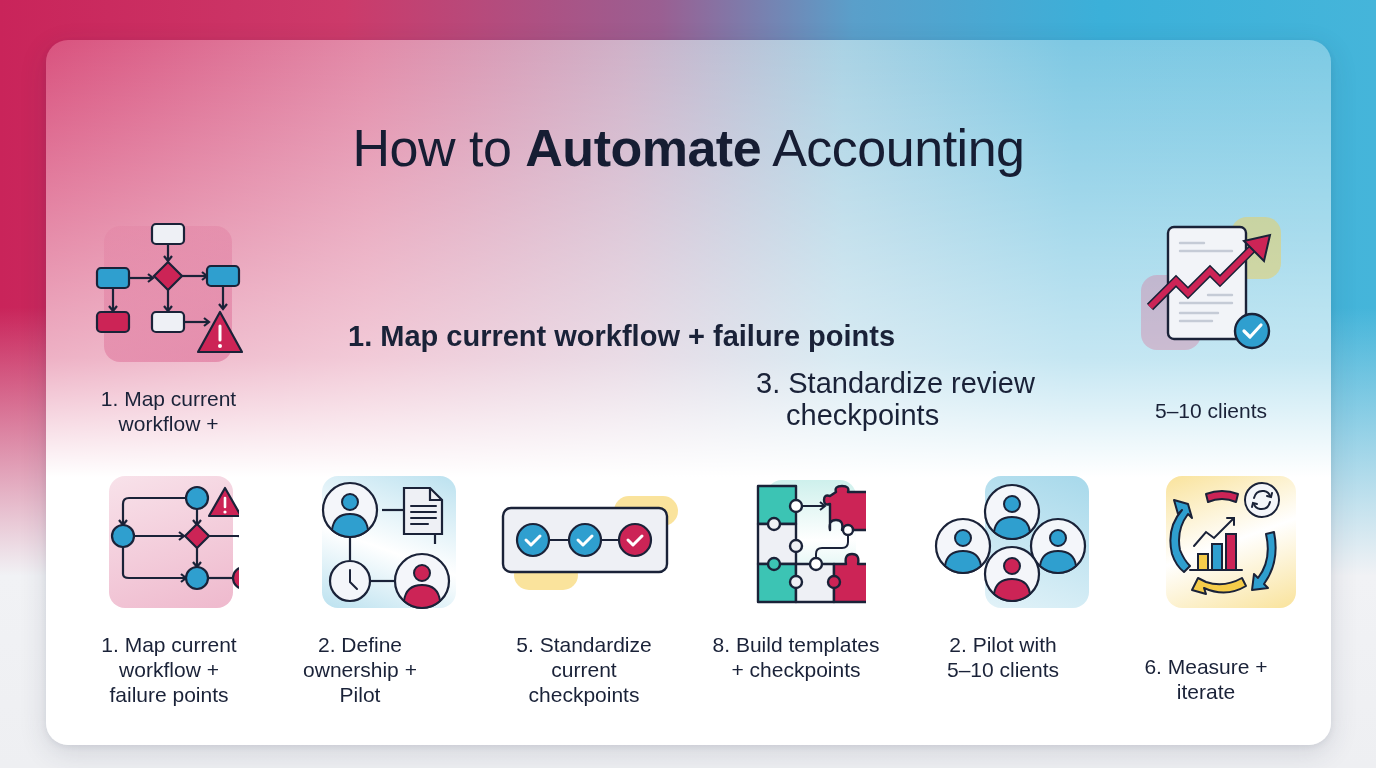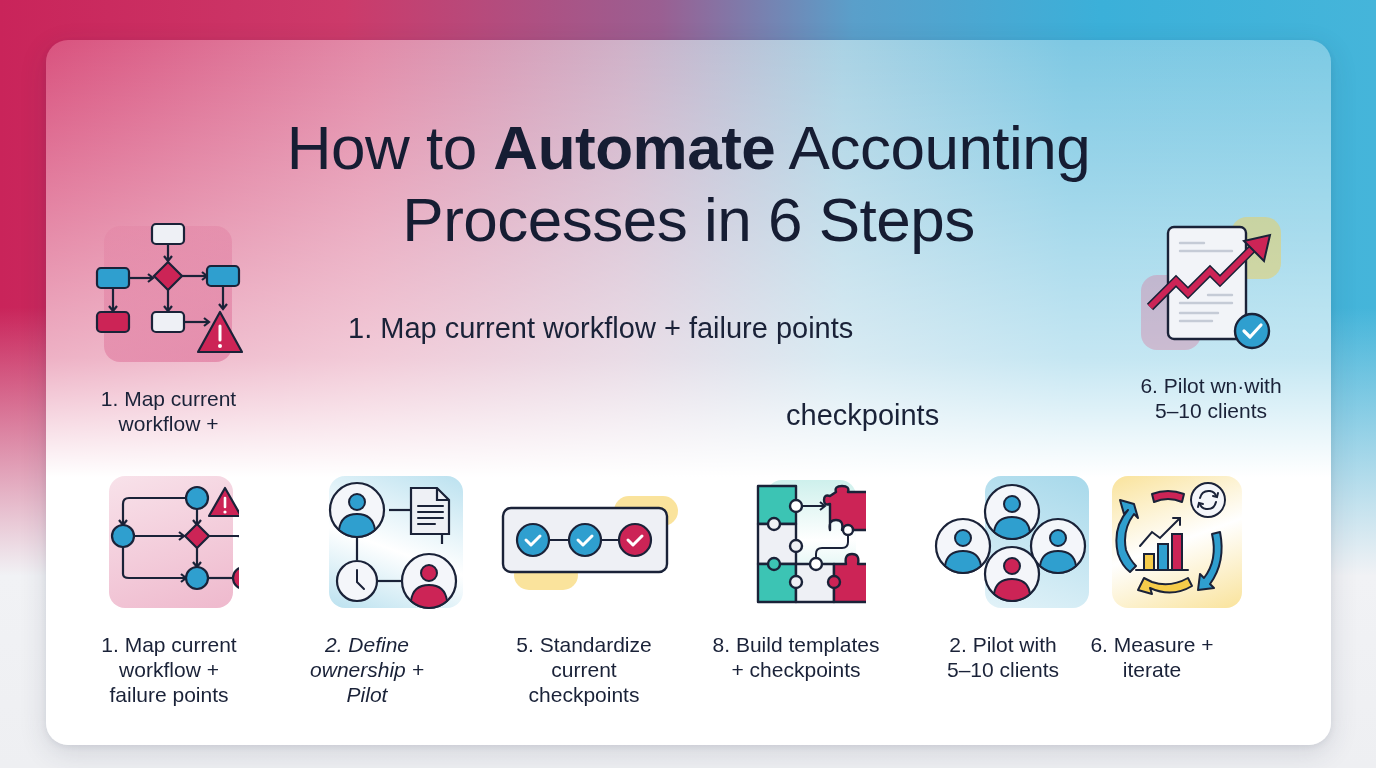--- a/index.html
+++ b/index.html
@@ -18,21 +18,21 @@
     border-radius: 22px;
     background:
       linear-gradient(180deg, rgba(255,255,255,0) 0%, rgba(255,255,255,0.55) 45%, #ffffff 62%, #ffffff 100%),
       linear-gradient(90deg, #d9527e 0%, #e28aa8 25%, #cfb1c8 45%, #a9d2e4 62%, #7dc8e3 80%, #7ccae4 100%);
     box-shadow: 0 8px 28px rgba(40,50,80,0.14), 0 2px 6px rgba(40,50,80,0.08);
     overflow: hidden;
   }
   .title {
     position: absolute; left: 0; right: 0; top: 72px;
     text-align: center;
-    font-size: 62px; line-height: 72px;
+    font-size: 52px; line-height: 72px;
     color: #161d33;
     letter-spacing: -0.5px;
   }
   .title b { font-weight: 700; }
   .title span { font-weight: 400; }
 
   .step-text {
     position: absolute;
     font-size: 29px; line-height: 32px; color: #1a2238;
   }
@@ -55,24 +55,24 @@
   }
   .glow { position: absolute; border-radius: 16px; }
 </style>
 </head>
 <body>
 
 <div class="card">
 
   <h1 class="title">
     <span>How to </span><b>Automate</b><span> Accounting</span><br>
-    <span>Processes in 6 Steps</span>
   </h1>
 
-  <div class="step-text" style="left:302px; top:272px;">1. Map current workflow + failure points</div>
+  <div class="step-text" style="left:302px; top:280px;font-weight:bold;">1. Map current workflow + failure points</div>
+  <div class="step-text" style="left:710px; top:327px;">3. Standardize review</div>
   <div class="step-text" style="left:740px; top:359px;">checkpoints</div>
 
   <div class="icon-wrap" style="left:48px; top:180px; width:150px; height:150px;">
     <div class="glow" style="left:10px; top:6px; width:128px; height:136px; background:linear-gradient(160deg, rgba(220,110,150,0.15), rgba(214,80,130,0.45));"></div>
     <svg width="150" height="150" viewBox="0 0 150 150" style="position:absolute;left:0;top:0;">
       <g stroke="#1a2238" stroke-width="2.2" fill="none">
         <rect x="58" y="4" width="32" height="20" rx="4" fill="#eef0f5"></rect>
         <line x1="74" y1="24" x2="74" y2="40"></line>
           <path d="M70 36 L74 41 L78 36"></path>
         <polygon points="74,42 88,56 74,70 60,56" fill="#cc2456"></polygon>
@@ -114,21 +114,20 @@
         <line x1="44" y1="98" x2="82" y2="98"></line>
         <line x1="44" y1="106" x2="76" y2="106"></line>
       </g>
       <polyline points="14,92 40,66 52,78 74,56 84,66 122,28" fill="none" stroke="#1a2238" stroke-width="9" stroke-linejoin="miter"></polyline>
       <polyline points="14,92 40,66 52,78 74,56 84,66 122,28" fill="none" stroke="#cc2456" stroke-width="6" stroke-linejoin="miter"></polyline>
       <polygon points="108,26 134,20 128,46" fill="#cc2456" stroke="#1a2238" stroke-width="2"></polygon>
       <circle cx="116" cy="116" r="17" fill="#2f9fcf" stroke="#1a2238" stroke-width="2.4"></circle>
       <path d="M108 116 L114 122 L125 110" fill="none" stroke="#fff" stroke-width="3.2" stroke-linecap="round" stroke-linejoin="round"></path>
     </svg>
   </div>
-  <div class="mini-label" style="left:1075px; top:333px; width:180px;">6. Pilot wn·with</div>
   <div class="mini-label" style="left:1075px; top:358px; width:180px;">5–10 clients</div>
 
   <div class="step" style="left:23px;">
     <div class="icon-box">
       <div class="glow" style="left:10px; top:2px; width:124px; height:132px; background:linear-gradient(160deg, rgba(220,110,150,0.2), rgba(214,80,130,0.4));"></div>
       <svg width="140" height="140" viewBox="0 0 140 140" style="position:absolute;left:0;top:0;">
         <g stroke="#1a2238" stroke-width="2.2" fill="none">
           <circle cx="98" cy="24" r="11" fill="#2f9fcf"></circle>
           <path d="M87 24 L30 24 Q24 24 24 30 L24 50"></path>
             <path d="M20 46 L24 51 L28 46"></path>
@@ -152,21 +151,21 @@
         <circle cx="126" cy="38" r="1.6" fill="#fff"></circle>
       </svg>
     </div>
     <div class="label">
       <div>1. Map current</div>
       <div>workflow +</div>
       <div>failure points</div>
     </div>
   </div>
 
-  <div class="step" style="left:221px;font-style:italic;">
+  <div class="step" style="left:214px;">
     <div class="icon-box">
       <div class="glow" style="left:32px; top:2px; width:134px; height:132px; background:linear-gradient(200deg, rgba(60,170,210,0.35), rgba(255,255,255,0) 55%, rgba(60,170,210,0.35));"></div>
       <svg width="170" height="140" viewBox="0 0 170 140" style="position:absolute;left:0;top:0;">
         <g stroke="#1a2238" stroke-width="2.2">
           <line x1="92" y1="36" x2="118" y2="36"></line>
           <line x1="60" y1="60" x2="60" y2="86"></line>
           <line x1="145" y1="60" x2="145" y2="70"></line>
           <line x1="80" y1="107" x2="106" y2="107"></line>
           <circle cx="60" cy="36" r="27" fill="#f4f6fa"></circle>
           <path d="M114 14 L140 14 L152 26 L152 60 L114 60 Z" fill="#eef0f5"></path>
@@ -273,21 +272,21 @@
           <path d="M76 120 Q78 105 94 105 Q110 105 112 120 Q104 127 94 127 Q84 127 76 120 Z" fill="#cc2456"></path>
         </g>
       </svg>
     </div>
     <div class="label">
       <div>2. Pilot with</div>
       <div>5–10 clients</div>
     </div>
   </div>
 
-  <div class="step" style="left:1006px;">
+  <div class="step" style="left:1060px;gap:22px;">
     <div class="icon-box">
       <div class="glow" style="left:30px; top:2px; width:130px; height:132px; background:linear-gradient(160deg, rgba(245,204,74,0.55), rgba(255,255,255,0.2) 50%, rgba(245,204,74,0.55));"></div>
       <svg width="170" height="140" viewBox="0 0 170 140" style="position:absolute;left:-10px;top:0;">
         <g stroke="#1a2238" stroke-width="2" stroke-linejoin="round">
           <path d="M80 20 Q96 14 112 20 L110 28 Q96 22 82 28 Z" fill="#cc2456"></path>
           <path d="M62 30 L48 26 L52 40 L56 36 Q40 54 46 80 Q50 92 58 98 L64 92 Q58 86 54 76 Q50 56 62 40 L66 44 Z" fill="#2f9fcf"></path>
           <path d="M140 60 Q146 86 132 104 L128 100 L126 116 L142 114 L138 110 Q154 88 148 58 Z" fill="#2f9fcf"></path>
           <path d="M72 104 L66 116 L80 120 L78 114 Q100 124 120 112 L116 104 Q98 114 80 108 Z" fill="#f5cc4a"></path>
           <circle cx="136" cy="26" r="17" fill="#f4f6fa"></circle>
         </g>

